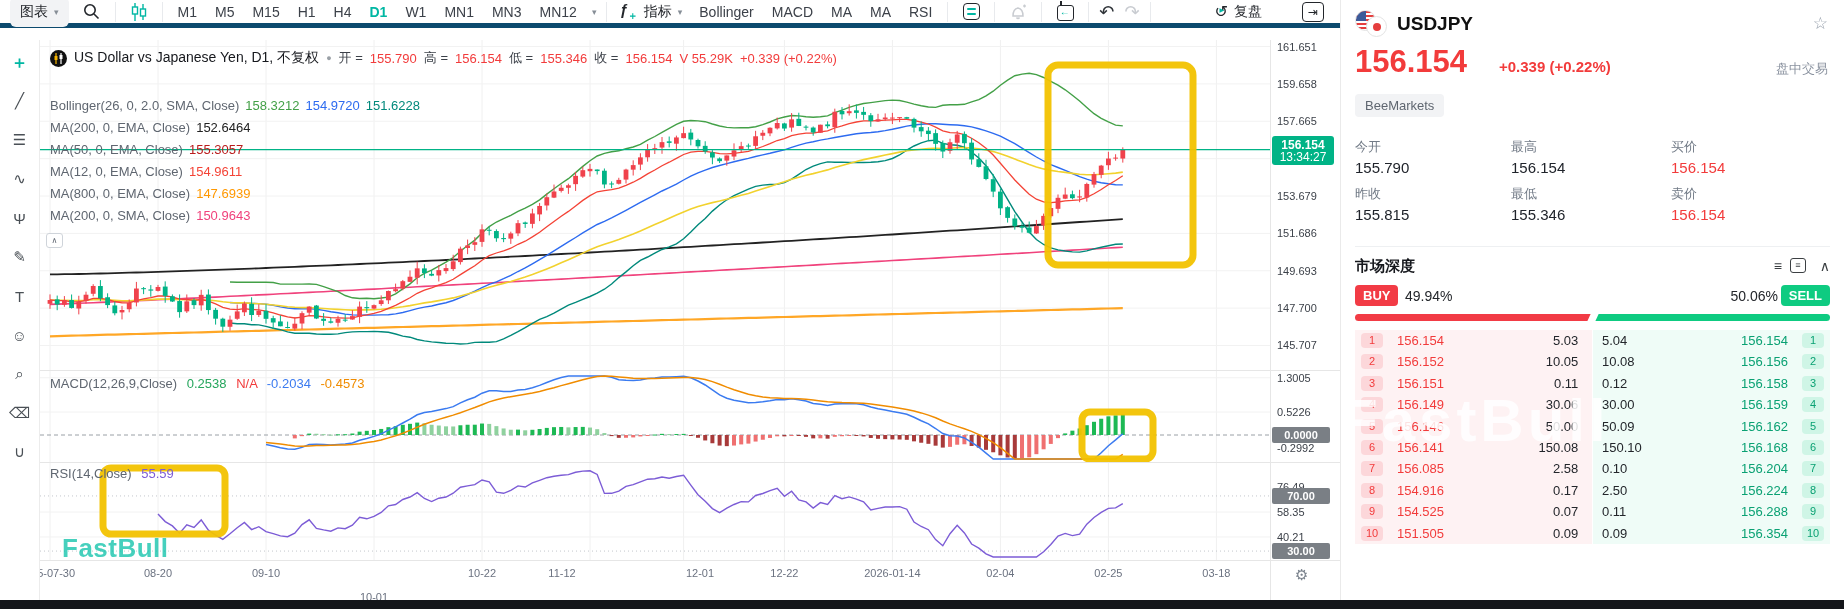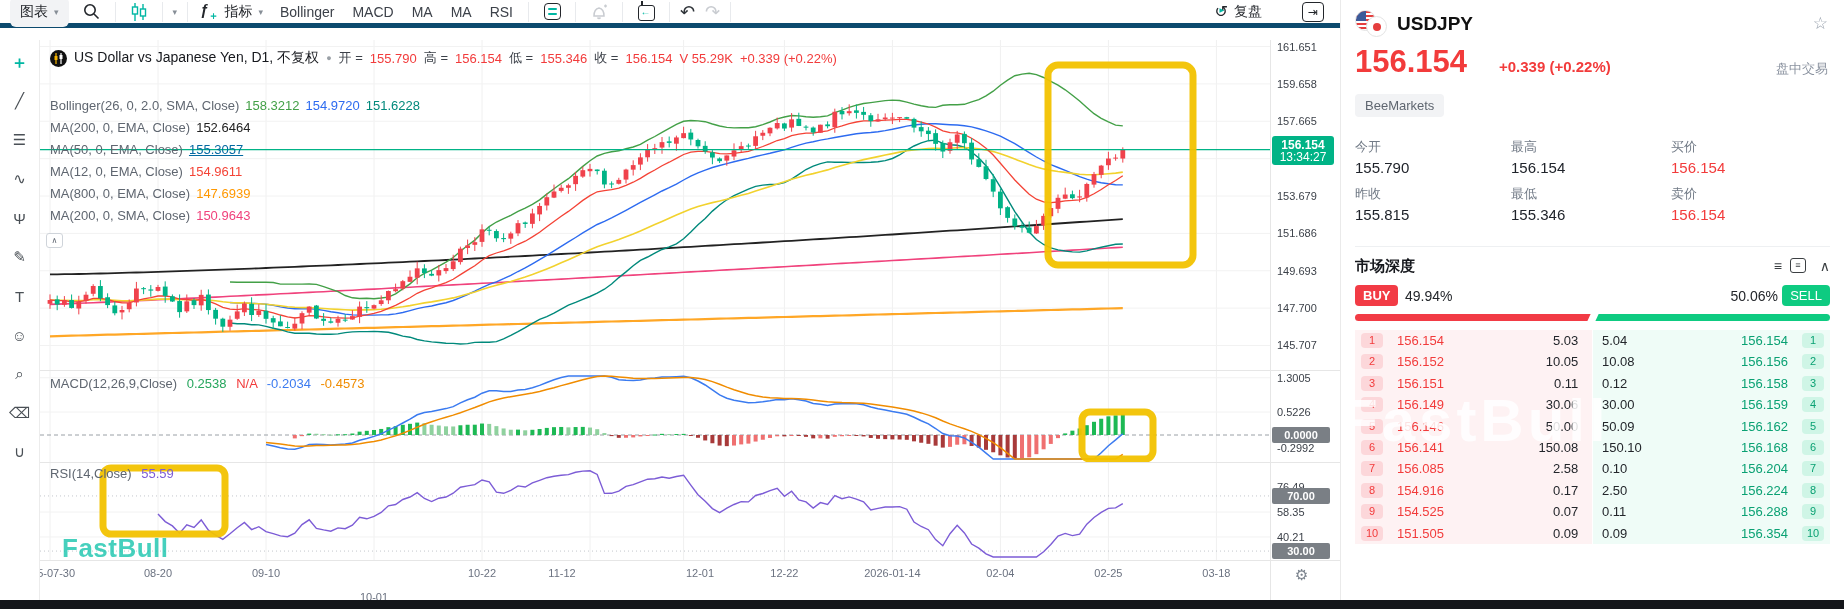--- a/index.html
+++ b/index.html
@@ -93,21 +93,21 @@
   .stat .sv { font-size:15px; color:#20242b; margin-top:3px; }
   .stat .sv.red { color:#f23b3b; }
   .pdiv { position:absolute; left:14px; right:14px; top:246px; height:1px; background:#eef0f2; }
   .depth-title { position:absolute; left:14px; top:257px; font-size:15px; font-weight:bold; color:#16181d; }
   .d-ic { position:absolute; top:258px; font-size:14px; color:#3c4043; cursor:pointer; }
   .d-ic.boxed { width:16px; height:15px; border:1.5px solid #3c4043; border-radius:3px; font-size:9px;
     text-align:center; line-height:12px; }
   .buy-pill { position:absolute; left:14px; top:285px; background:#f23b45; color:#fff; font-size:13px;
     font-weight:bold; border-radius:4px; padding:3px 8px; }
   .sell-pill { position:absolute; right:14px; top:285px; background:#0ecb81; color:#fff; font-size:13px;
-    font-weight:normal; border-radius:4px; padding:3px 8px;margin-left:20px; }
+    font-weight:bold; border-radius:4px; padding:3px 8px;margin-left:20px; }
   .buy-pct { position:absolute; left:64px; top:288px; font-size:14px; color:#23262b; }
   .sell-pct { position:absolute; right:66px; top:288px; font-size:14px; color:#23262b; }
   .dbar { position:absolute; left:14px; right:14px; top:314px; height:7px; }
   .dbar .r { position:absolute; left:0; width:49.6%; height:100%; background:#f23b45; border-radius:4px 0 0 4px; }
   .dbar .g { position:absolute; right:0; width:49.6%; height:100%; background:#0ecb81; border-radius:0 4px 4px 0; }
   .dbar .gap { position:absolute; left:49.2%; width:8px; height:130%; top:-15%; background:#fff; transform:skewX(-25deg); }
   .dtable { position:absolute; left:14px; right:14px; top:330px; }
   .drow { position:relative; height:21.4px; }
   .drow .half-b { position:absolute; left:0; width:49.8%; height:100%; background:rgba(242,59,69,.065); }
   .drow .half-s { position:absolute; right:0; width:49.8%; height:100%; background:rgba(14,203,129,.065); }
@@ -143,20 +143,32 @@
     <div class="vsep"></div>
     <div class="tool-ic">
       <svg width="16" height="18" viewBox="0 0 16 18">
           <line x1="4" y1="0" x2="4" y2="18" stroke="#00b7a3" stroke-width="1.4"></line>
           <rect x="1.5" y="4" width="5" height="7" fill="#fff" stroke="#00b7a3" stroke-width="1.4"></rect>
           <line x1="12" y1="1" x2="12" y2="17" stroke="#00b7a3" stroke-width="1.4"></line>
           <rect x="9.5" y="6" width="5" height="7" fill="#fff" stroke="#00b7a3" stroke-width="1.4"></rect>
         </svg>
     </div>
     <div class="vsep"></div>
+    <div class="tflist" id="tf-list">
+        <span class="tf">M1</span>
+        <span class="tf">M5</span>
+        <span class="tf">M15</span>
+        <span class="tf">H1</span>
+        <span class="tf">H4</span>
+        <span class="tf active">D1</span>
+        <span class="tf">W1</span>
+        <span class="tf">MN1</span>
+        <span class="tf">MN3</span>
+        <span class="tf">MN12</span>
+      </div>
     <span class="chev">▾</span>
     <div class="vsep"></div>
     <div class="pill-btn" style="background:none;padding:4px 2px;">
       <span class="fx">ƒ<sub>＋</sub></span>
       <span>指标</span>
       <span class="chev">▾</span>
     </div>
     <div class="tflist" id="ind-list">
         <span class="ind-shortcut">Bollinger</span>
         <span class="ind-shortcut">MACD</span>
@@ -694,21 +706,21 @@
     <span>低 =</span>
       <span class="hv">155.346</span>
     <span>收 =</span>
       <span class="hv">156.154</span>
     <span class="hv">V 55.29K</span>
     <span class="hv">+0.339 (+0.22%)</span>
   </div>
   <div id="legend-rows">
       <div class="legend-row" style="top: 98px;"><span>Bollinger(26, 0, 2.0, SMA, Close)</span><b style="color: rgb(67, 160, 71);">158.3212</b><b style="color: rgb(45, 107, 240);">154.9720</b><b style="color: rgb(0, 137, 123);">151.6228</b></div>
       <div class="legend-row" style="top: 120px;"><span>MA(200, 0, EMA, Close)</span><b style="color: rgb(34, 34, 34);">152.6464</b></div>
-      <div class="legend-row" style="top: 142px;"><span>MA(50, 0, EMA, Close)</span><b style="color: #0369a1; text-decoration: underline;">155.3057</b></div>
+      <div class="legend-row" style="top: 142px;"><span>MA(50, 0, EMA, Close)</span><b style="color: #b91c1c;">155.3057</b></div>
       <div class="legend-row" style="top: 164px;"><span>MA(12, 0, EMA, Close)</span><b style="color: rgb(244, 67, 54);">154.9611</b></div>
       <div class="legend-row" style="top: 186px;"><span>MA(800, 0, EMA, Close)</span><b style="color: rgb(255, 152, 0);">147.6939</b></div>
       <div class="legend-row" style="top: 208px;"><span>MA(200, 0, SMA, Close)</span><b style="color: rgb(240, 66, 124);">150.9643</b></div>
     </div>
 
   <div class="legend-row" style="top:376px;">
     <span>MACD(12,26,9,Close)</span>
     <b style="color:#26a65d">0.2538</b>
     <b style="color:#f23b3b">N/A</b>
     <b style="color:#3b7bf0">-0.2034</b>

